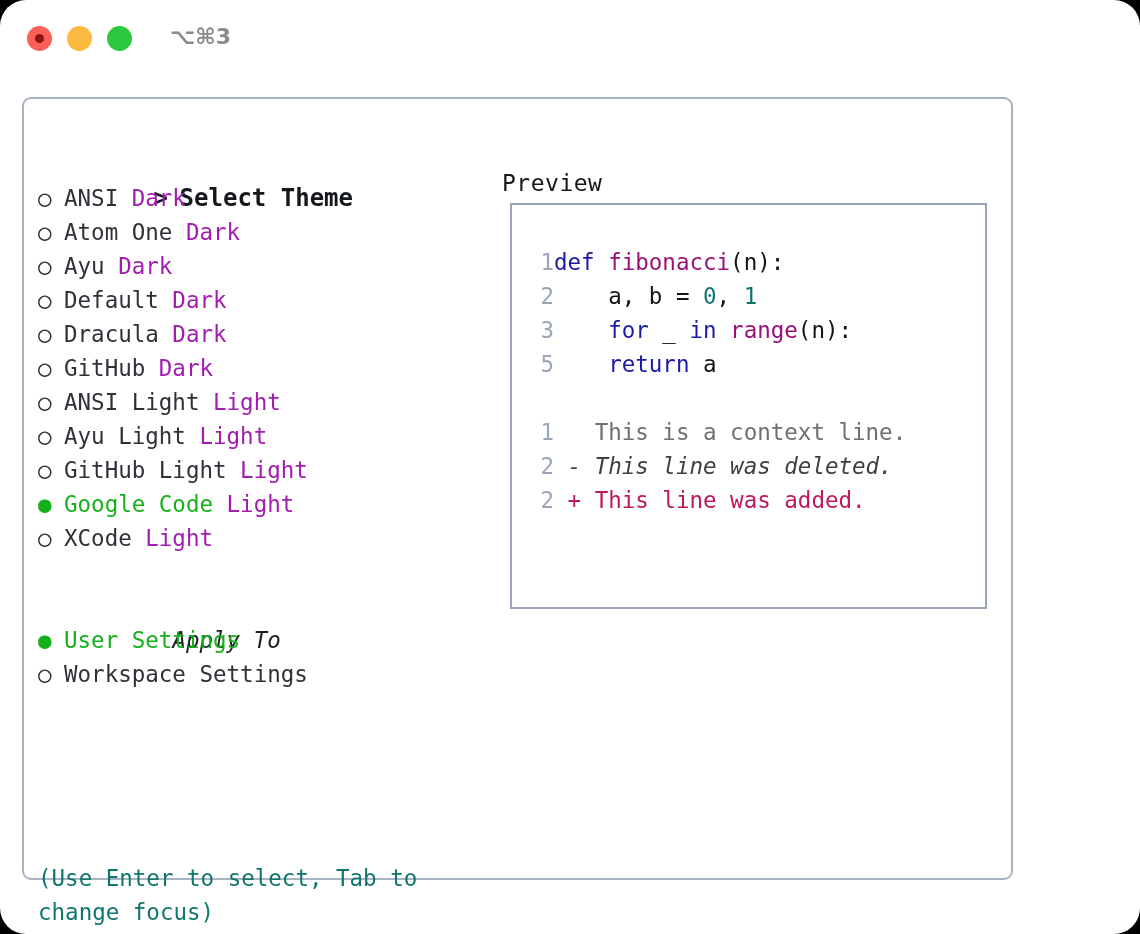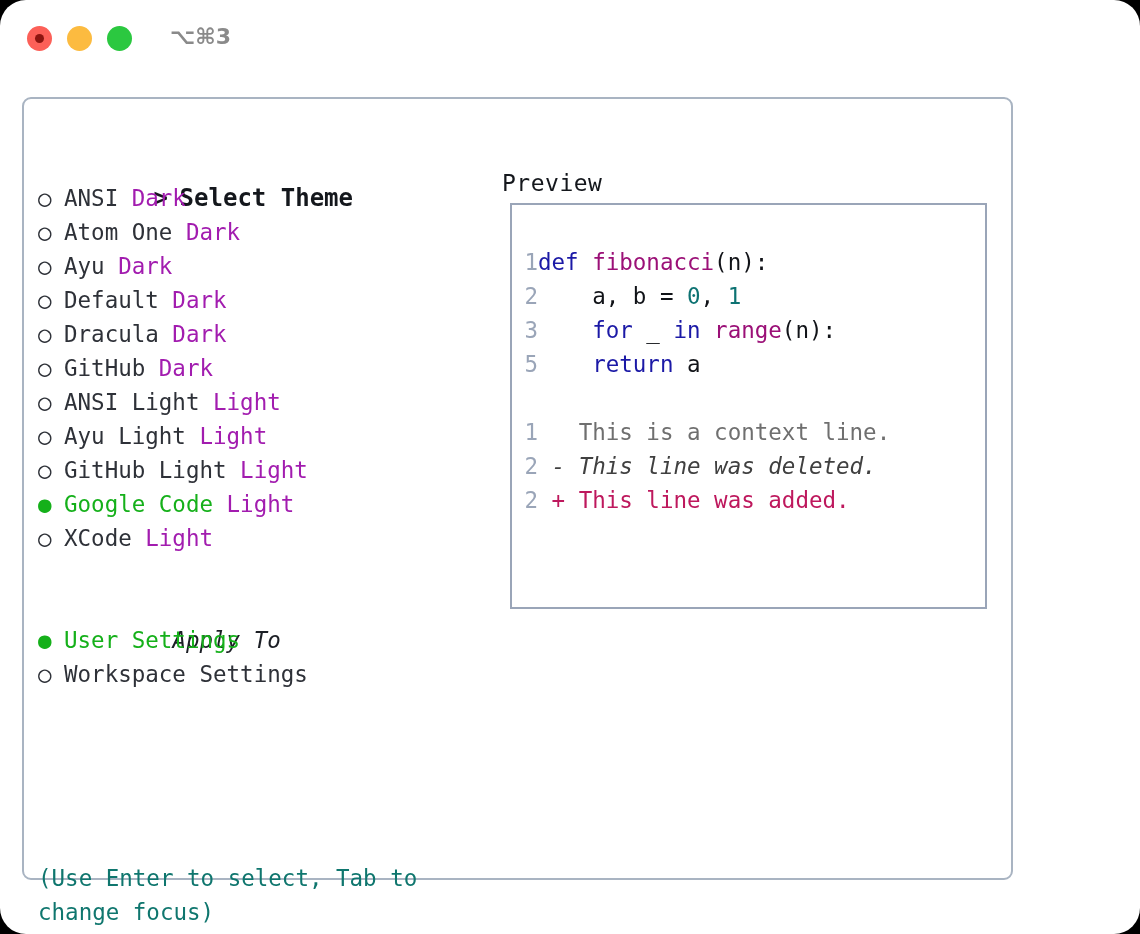--- a/index.html
+++ b/index.html
@@ -139,21 +139,21 @@
     left: 486px;
     top: 104px;
     width: 477px;
     height: 406px;
     border: 2px solid #9aa5b8;
     box-sizing: border-box;
     background: #ffffff;
   }
   #code-inner {
     position: absolute;
-    left: 0;
+    left: 16px;
     top: 40px;
     right: 6px;
   }
   .cline {
     display: block;
     height: 34px;
     line-height: 34px;
     white-space: pre;
     font-family: "DejaVu Sans Mono", monospace;
     font-size: 22.5px;

